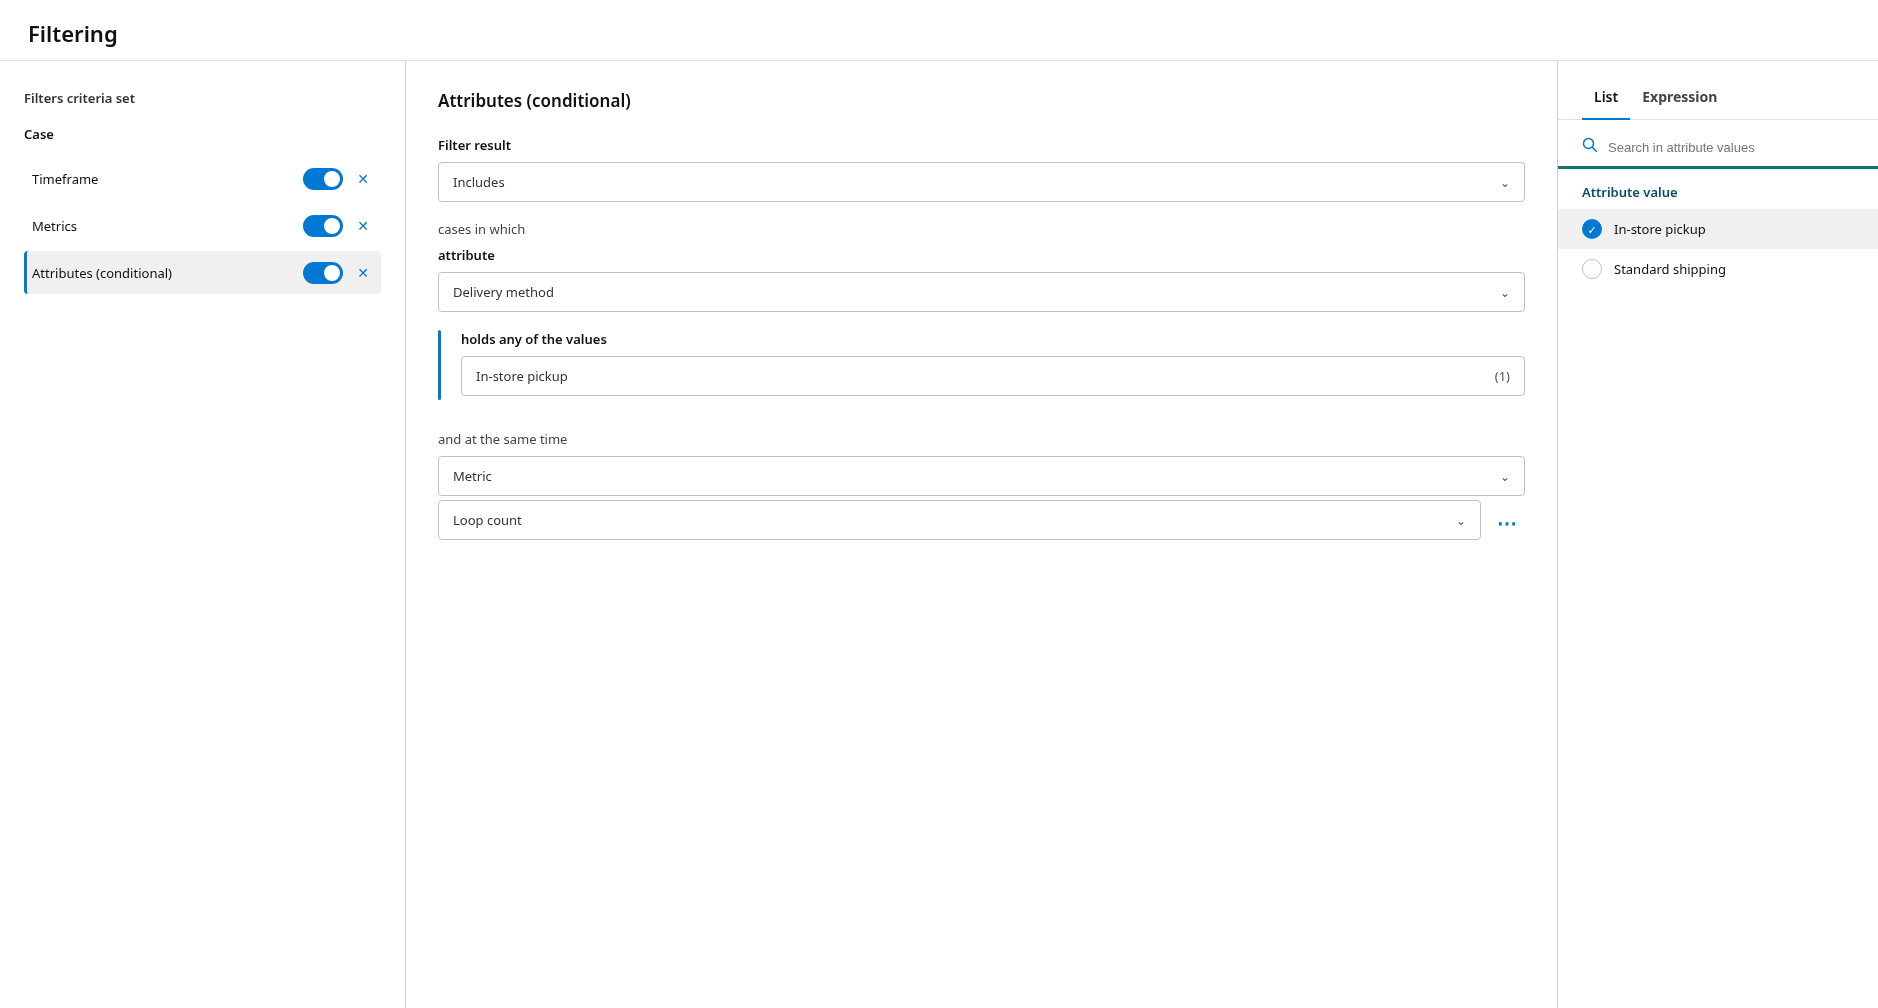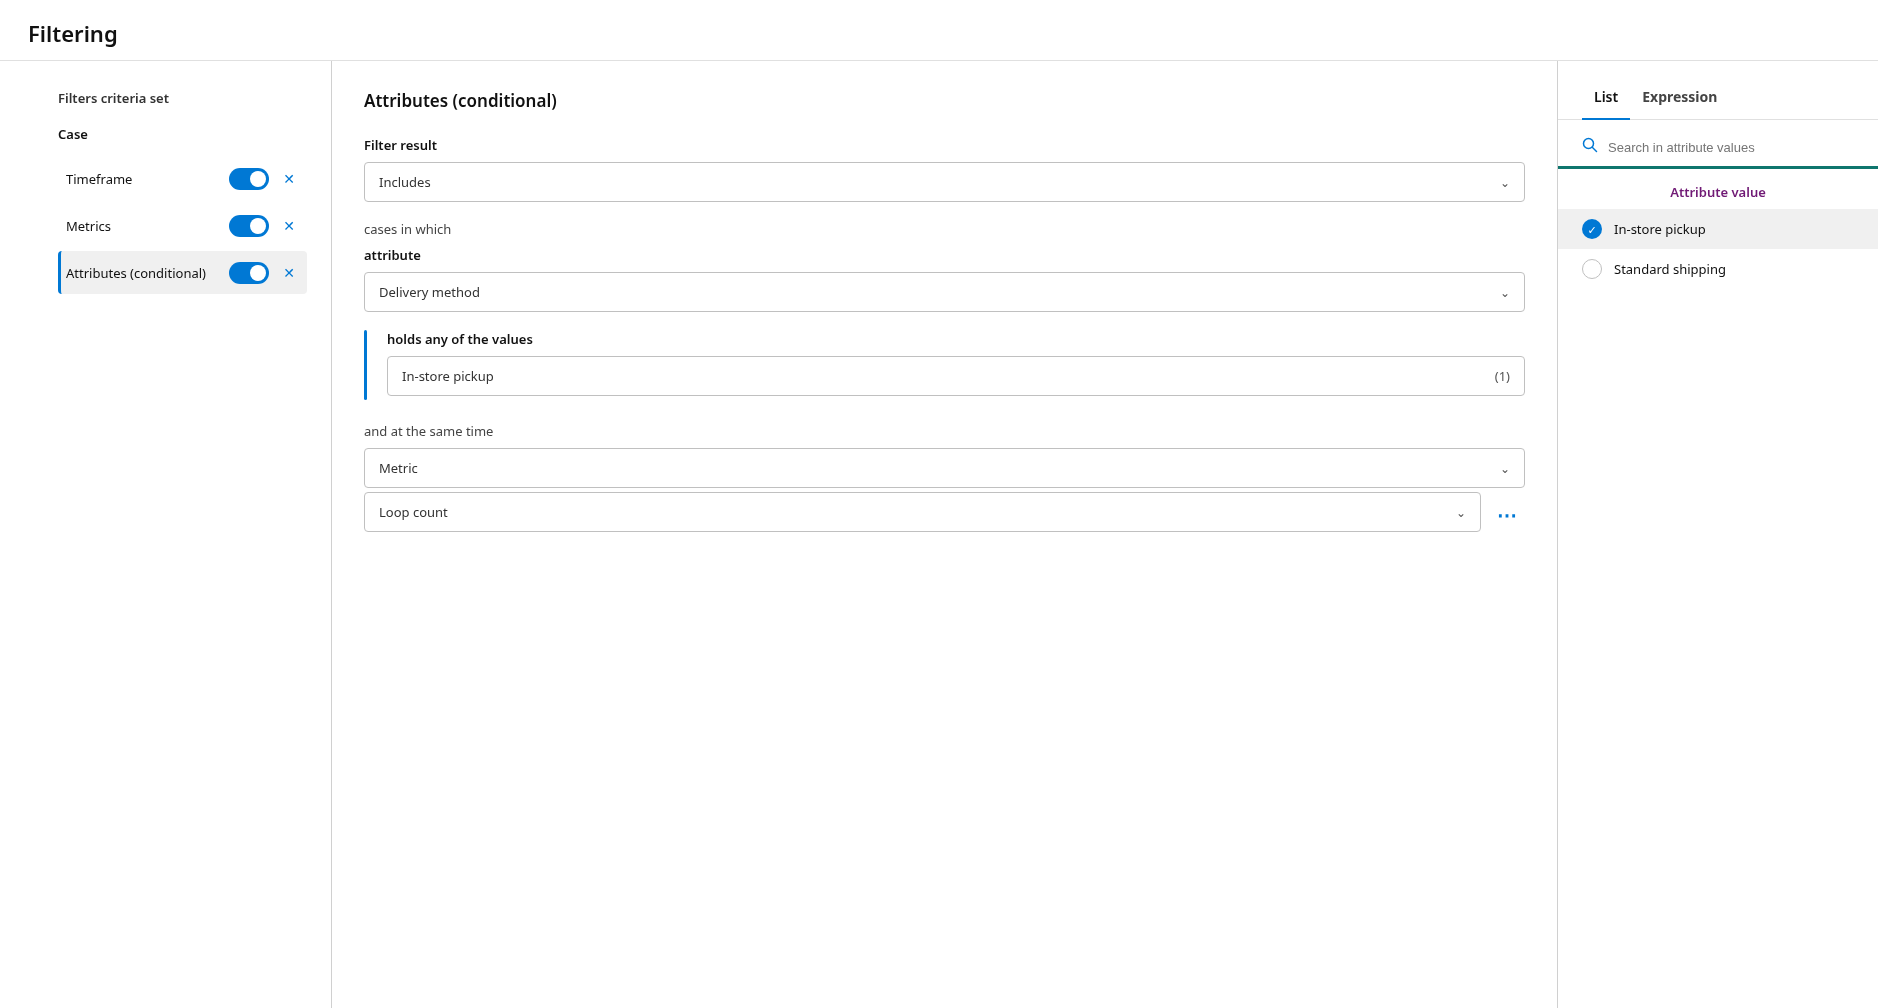--- a/index.html
+++ b/index.html
@@ -21,25 +21,24 @@
       color: #111;
     }
 
     .main-layout {
       display: flex;
       height: calc(100vh - 60px);
     }
 
     
     .left-panel {
-      width: 298px;
+      width: 406px;
       border-right: 1px solid #d0d0d0;
       padding: 28px 24px;
       flex-shrink: 0;
-      margin-left: 34px;
     }
 
     .panel-section-title {
       font-size: 13px;
       font-weight: 600;
       color: #333;
       margin-bottom: 18px;
     }
 
     .case-label {
@@ -251,23 +250,22 @@
       border: none;
       outline: none;
       font-size: 13px;
       color: #777;
       background: transparent;
     }
 
     .attr-value-header {
       font-size: 13px;
       font-weight: 600;
-      color: #701a75;
+      color: #0c4a6e;
       padding: 14px 24px 8px 24px;
-      text-align: center;
     }
 
     .attr-value-item {
       display: flex;
       align-items: center;
       gap: 12px;
       padding: 10px 24px;
       cursor: pointer;
     }
 
@@ -360,21 +358,21 @@
       <div style="width:3px; background:#0078d4; border-radius:2px; margin-right: 20px; flex-shrink:0;"></div>
       <div style="flex:1;">
         <div class="field-label">holds any of the values</div>
         <div class="values-field">
           <span class="values-field-text">In-store pickup</span>
           <span class="values-count">(1)</span>
         </div>
       </div>
     </div>
 
-    <div class="field-sublabel" style="margin-top: 22px;">and at the same time</div>
+    <div class="field-sublabel" style="margin-top: 30px;">and at the same time</div>
 
     <div class="dropdown">
       <span class="dropdown-text">Metric</span>
       <span class="dropdown-chevron">⌄</span>
     </div>
 
     <div class="bottom-row">
       <div class="dropdown loop-dropdown">
         <span class="dropdown-text">Loop count</span>
         <span class="dropdown-chevron">⌄</span>

